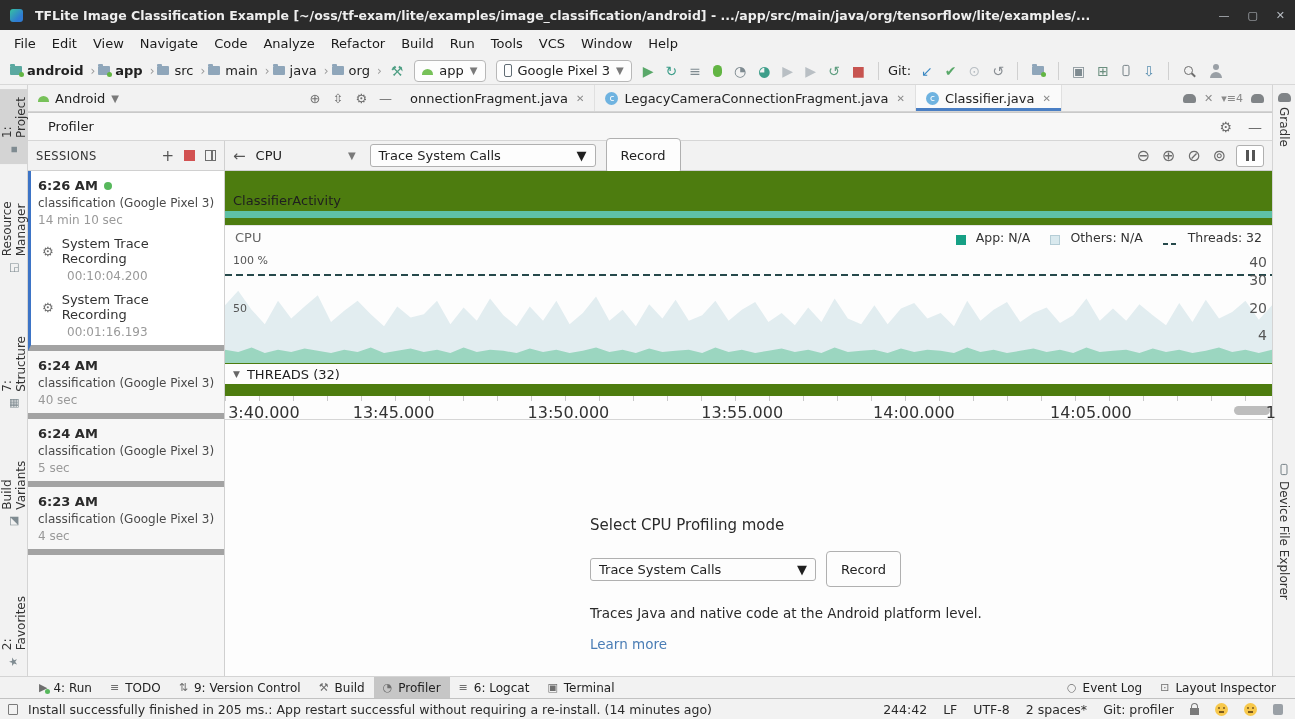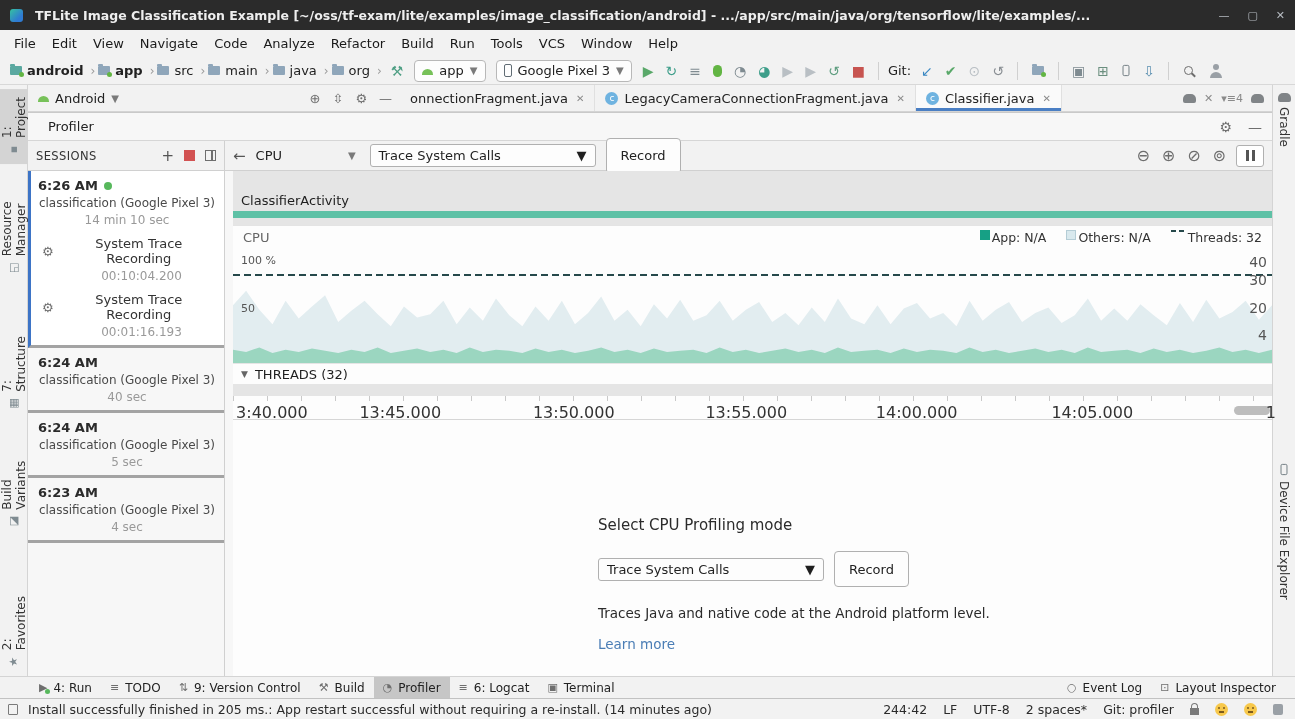--- a/index.html
+++ b/index.html
@@ -83,40 +83,40 @@
   .trace-combo { width:226px; height:23px; background:#fdfdfd; border:1px solid #b0b0b0; border-radius:3px; display:flex; align-items:center; justify-content:space-between; padding:0 8px; font-size:13px; margin-right:10px; }
   .btn { height:36px; background:#fdfdfd; border:1px solid #b0b0b0; border-radius:4px; padding:4px 14px; font-size:13px; color:#222; display:flex; align-items:center; }
   .zoom-icons { margin-left:auto; display:flex; align-items:center; gap:12px; color:#6e6e6e; font-size:16px; }
   .pause-btn { width:28px; height:22px; background:#ffffff; border:1px solid #b0b0b0; border-radius:3px; display:flex; align-items:center; justify-content:center; gap:3px; margin-left:10px; }
   .pause-btn i { width:3px; height:11px; background:#555; }
 
   .pw-content { flex:1; display:flex; min-height:0; }
 
   
   .sessions { width:197px; flex:none; border-right:1px solid #d0d0d0; background:#f7f7f7; overflow:hidden; }
-  .session { padding:7px 8px 6px 10px; border-bottom:3px solid #a3a3a3;text-align:center; }
+  .session { padding:7px 8px 6px 10px; border-bottom:6px solid #a3a3a3; }
   .session.selected { background:#ffffff; border-left:3px solid #3d74c6; padding-left:7px; }
   .sess-time { font-size:13px; font-weight:bold; color:#2b2b2b; display:flex; align-items:center; gap:6px; }
   .live-dot { width:8px; height:8px; border-radius:50%; background:#57b85c; }
   .sess-name { font-size:12px; color:#4a4a4a; margin-top:3px; }
   .sess-dur { font-size:12px; color:#999; margin-top:3px; }
   .recording { margin-top:9px; padding-left:4px; }
   .rec-row { display:flex; align-items:center; gap:8px; font-size:13px; color:#333; }
   .gear { color:#6e6e6e; font-size:13px; }
   .rec-dur { font-size:12px; color:#999; margin:3px 0 0 25px; }
 
   
-  .stage { flex:1; position:relative; background:#e5e5e5; min-width:0;margin-left:8px; }
+  .stage { flex:1; position:relative; background:#4d7c0f; min-width:0; }
   .activity-label { position:absolute; left:8px; top:22px; font-size:13px; color:#1f1f1f; }
   .activity-bar { position:absolute; left:0; top:40px; width:100%; height:7px; background:#5ec1a6; }
   .chart { position:absolute; left:0; top:54px; width:100%; height:138px; border-top:1px solid #e4e4e4; background:#fdfdfd; }
   .chart-head { position:absolute; left:0; top:4px; width:100%; display:flex; align-items:center; padding:0 10px; }
   .chart-title { font-size:13px; color:#666; }
   .legend { margin-left:auto; display:flex; align-items:center; gap:20px; font-size:12.5px; color:#333; }
-  .leg-item { display:flex; align-items:flex-start; gap:2px; }
+  .leg-item { display:flex; align-items:flex-end; gap:10px; }
   .sw { width:10px; height:10px; display:inline-block; }
   .sw.dashes { width:15px; height:2px; background:repeating-linear-gradient(90deg,#26494b 0 5px,transparent 5px 8px); }
   .plot { position:absolute; left:0; top:26px; right:0; bottom:0; }
   .plot svg { position:absolute; inset:0; width:100%; height:100%; }
   .threads-line { position:absolute; left:0; top:20%; width:100%; height:2px; background:repeating-linear-gradient(90deg,#26494b 0 7px,transparent 7px 11px); }
   .ytick-left { position:absolute; left:8px; font-size:11px; color:#555; transform:translateY(-50%); }
   .ytick-right { position:absolute; right:5px; font-size:14px; color:#555; transform:translateY(-50%); }
   .threads-header { position:absolute; left:0; top:193px; width:100%; height:20px; display:flex; align-items:center; gap:7px; padding-left:8px; font-size:13px; color:#1f1f1f; background:#fdfdfd; }
   .threads-header .tri { font-size:9px; color:#666; }
   .thread-row { position:absolute; left:0; top:213px; width:100%; height:12px; overflow:hidden; background:#fdfdfd; }

